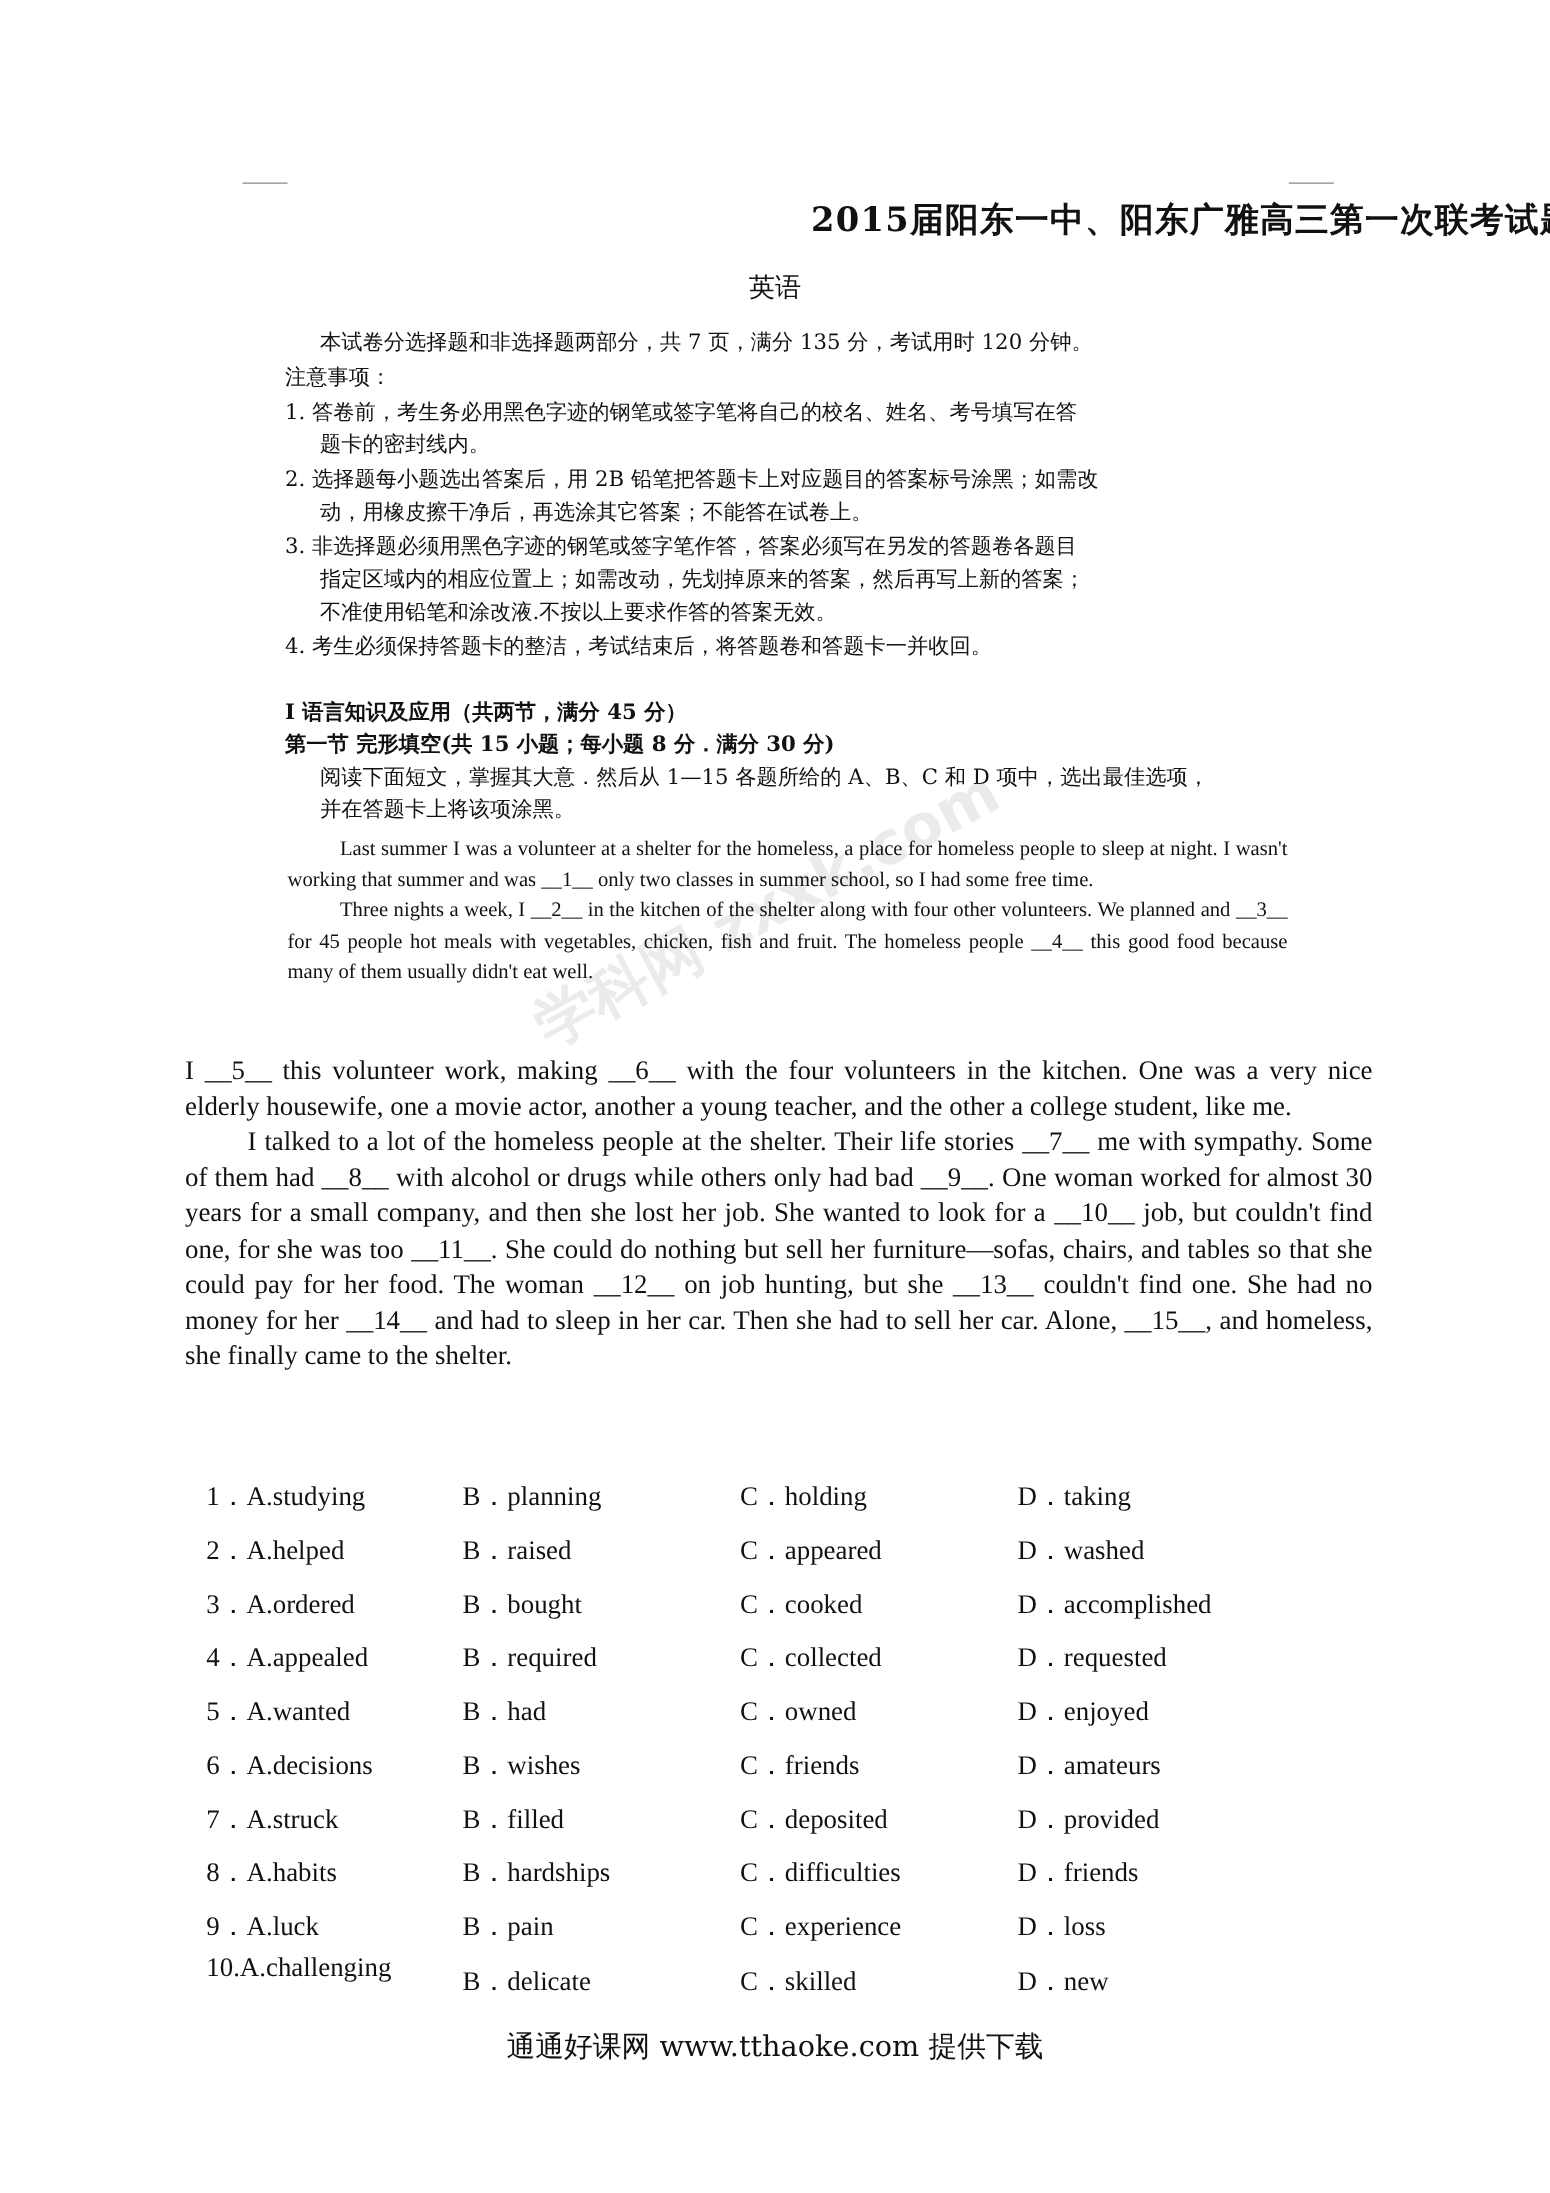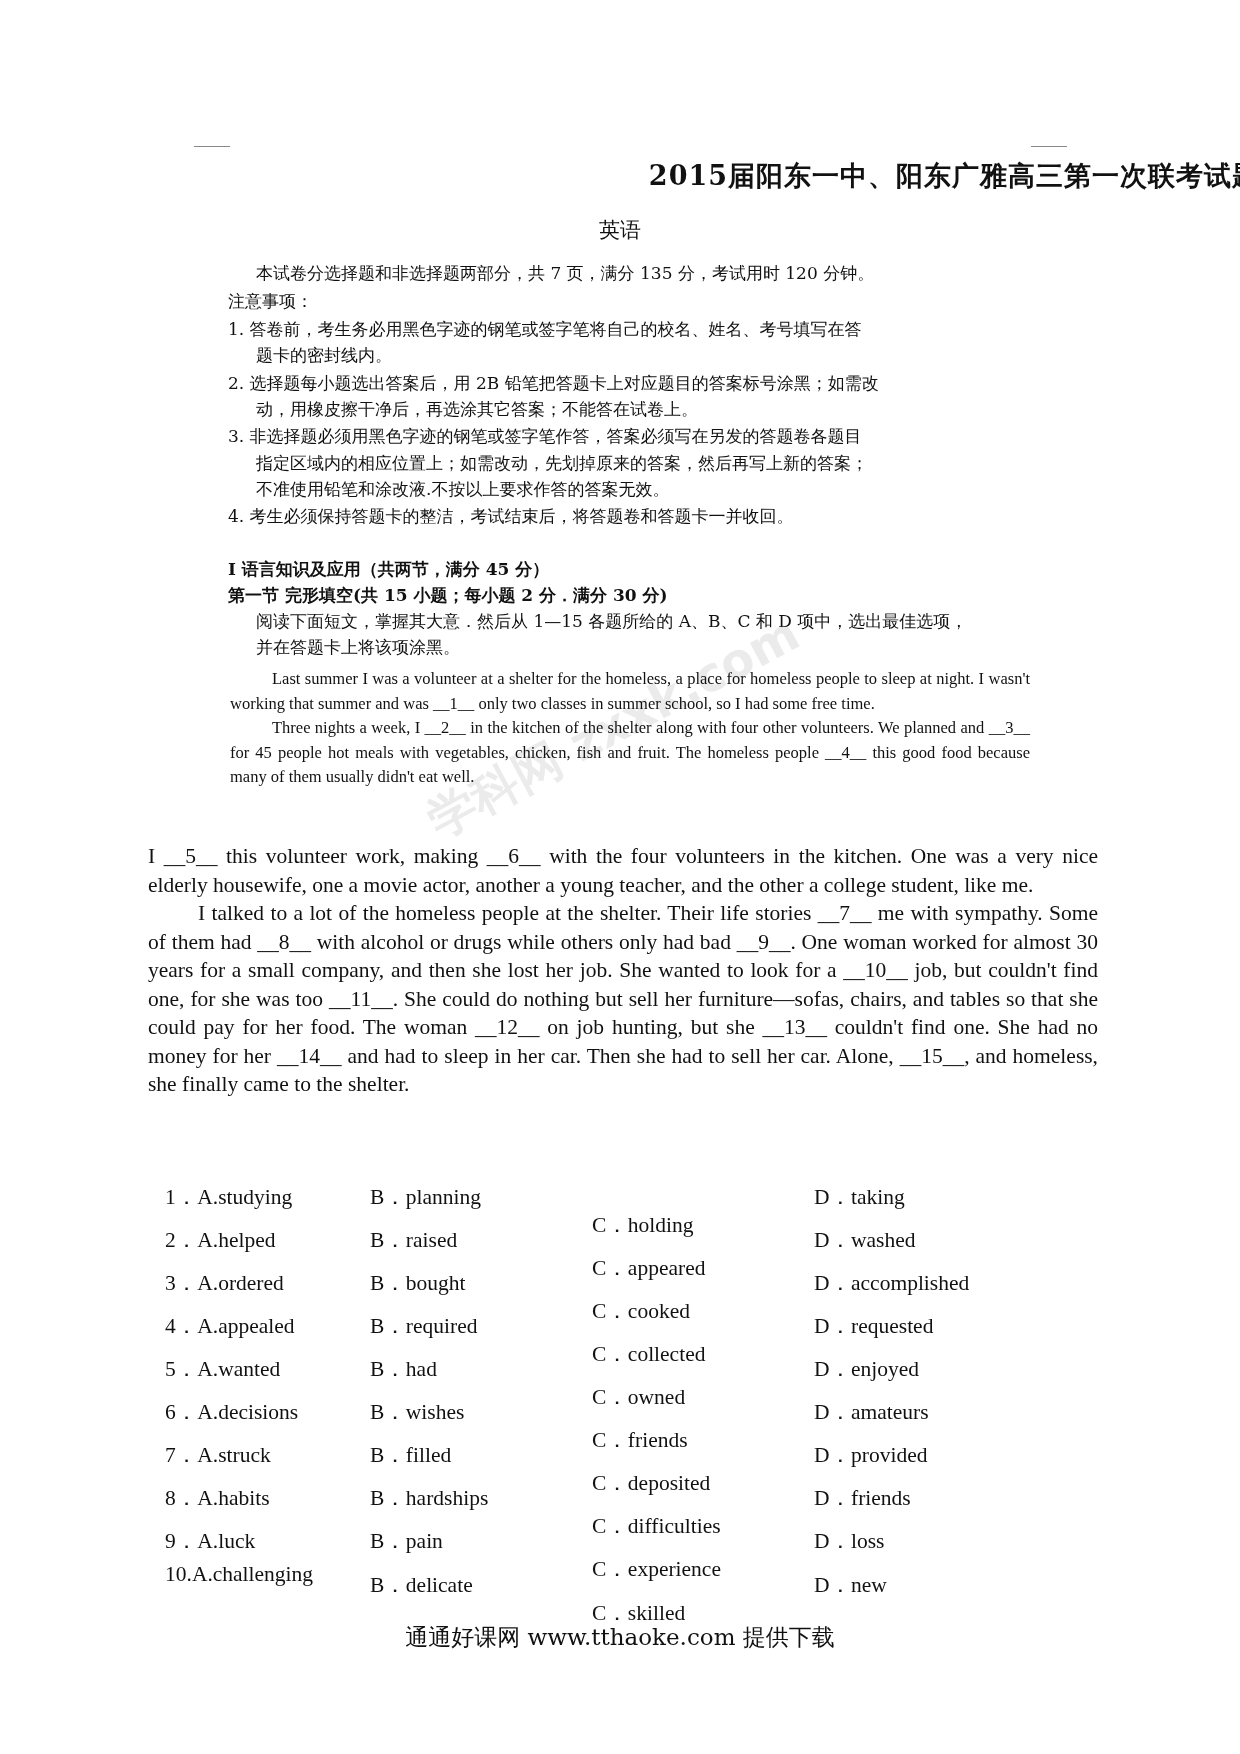--- a/index.html
+++ b/index.html
@@ -19,21 +19,21 @@
   .sm-en p { margin:0; }
   .ind { text-indent:42px; }
   .big-en { position:absolute; left:148px; width:950px; font-size:21.5px; line-height:28.5px;
             text-align:justify; font-family:"Liberation Serif",serif; }
   .big-en p { margin:0; }
   .big-en .ind { text-indent:50px; }
   .opts { position:absolute; left:148px; top:1182px; width:900px; font-family:"Liberation Serif",serif;
           font-size:21.5px; }
   .opt-row { position:relative; height:43px; }
   .opt-row .c { position:absolute; top:0; white-space:nowrap; }
-  .c0 { left:17px; } .c1 { left:222px; } .c2 { left:444px;margin-top:28px; } .c3 { left:666px; }
+  .c0 { left:17px; } .c1 { left:222px; } .c2 { left:444px; } .c3 { left:666px; }
   .footer { position:absolute; top:1622px; left:0; width:1240px; text-align:center;
             font-size:23px; font-family:"DejaVu Serif",serif; }
   .watermark { position:absolute; left:420px; top:690px; width:420px; height:120px;
                transform:rotate(-28deg); opacity:0.12; pointer-events:none;
                font-family:"DejaVu Sans",sans-serif; font-weight:bold; font-size:48px; color:#666; }
 </style>
 </head>
 <body>
 
 <div class="page">
@@ -50,21 +50,21 @@
   <div class="cn" style="left:228px; top:318px;">1. 答卷前，考生务必用黑色字迹的钢笔或签字笔将自己的校名、姓名、考号填写在答</div>
   <div class="cn" style="left:256px; top:344px;">题卡的密封线内。</div>
   <div class="cn" style="left:228px; top:372px;">2. 选择题每小题选出答案后，用 2B 铅笔把答题卡上对应题目的答案标号涂黑；如需改</div>
   <div class="cn" style="left:256px; top:398px;">动，用橡皮擦干净后，再选涂其它答案；不能答在试卷上。</div>
   <div class="cn" style="left:228px; top:425px;">3. 非选择题必须用黑色字迹的钢笔或签字笔作答，答案必须写在另发的答题卷各题目</div>
   <div class="cn" style="left:256px; top:478px;">不准使用铅笔和涂改液.不按以上要求作答的答案无效。</div>
   <div class="cn" style="left:256px; top:452px;">指定区域内的相应位置上；如需改动，先划掉原来的答案，然后再写上新的答案；</div>
   <div class="cn" style="left:228px; top:505px;">4. 考生必须保持答题卡的整洁，考试结束后，将答题卷和答题卡一并收回。</div>
 
   <div class="cn bold" style="left:228px; top:558px;">Ⅰ 语言知识及应用（共两节，满分 45 分）</div>
-  <div class="cn bold" style="left:228px; top:584px;">第一节 完形填空(共 15 小题；每小题 2 分．满分 30 分)</div>
+  <div class="cn bold" style="left:228px; top:584px;">第一节 完形填空(共 15 小题；每小题 8 分．满分 30 分)</div>
   <div class="cn" style="left:256px; top:610px;">阅读下面短文，掌握其大意．然后从 1—15 各题所给的 A、B、C 和 D 项中，选出最佳选项，</div>
   <div class="cn" style="left:256px; top:636px;">并在答题卡上将该项涂黑。</div>
 
   <div class="watermark">学科网 zxxk.com</div>
 
   <div class="sm-en" style="top:667px;">
     <p class="ind">Last summer I was a volunteer at a shelter for the homeless, a place for homeless people to sleep at night. I wasn't working that summer and was __1__ only two classes in summer school, so I had some free time.</p>
     <p class="ind">Three nights a week, I __2__ in the kitchen of the shelter along with four other volunteers. We planned and __3__ for 45 people hot meals with vegetables, chicken, fish and fruit. The homeless people __4__ this good food because many of them usually didn't eat well.</p>
   </div>
 

